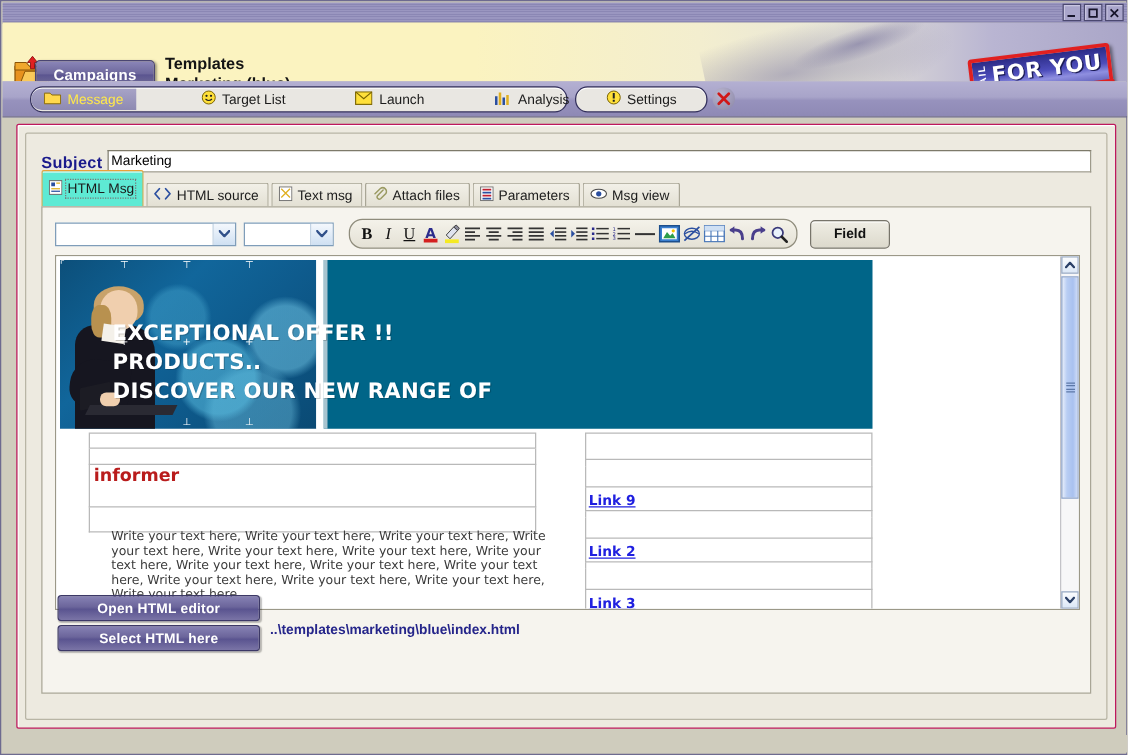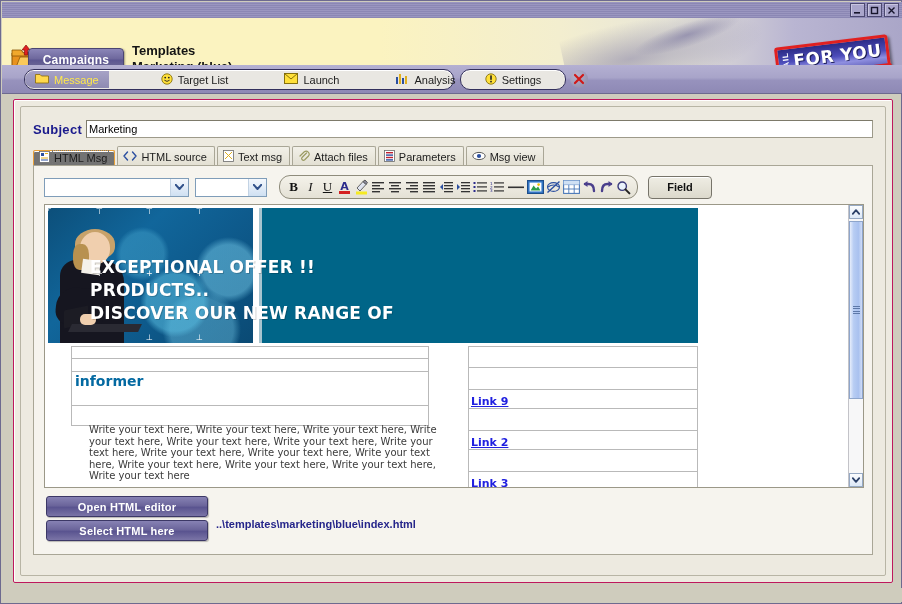--- a/index.html
+++ b/index.html
@@ -144,21 +144,21 @@
   
   .subtabs{position:absolute;left:12px;top:40px;height:19px;display:flex;align-items:flex-end;}
   .subtab{
     height:20px;display:flex;align-items:center;gap:4px;padding:0 7px 0 5px;
     font-size:11px;color:#1c1c1c;
     background:linear-gradient(to bottom,#f2f0e8,#e2dfd2);
     border:1px solid #a9a696;border-bottom:none;
     border-radius:2px 2px 0 0;margin-right:2px;box-sizing:border-box;
   }
   .subtab.active{
-    height:16px;background:#737373;border-color:#e8a13a;
+    height:30px;background:#5eead4;border-color:#e8a13a;
     border-bottom:1px solid #f6f4ee;
     box-shadow:inset 0 1px 0 #fff;
   }
   .subtab.active .stlabel{outline:1px dotted #777;outline-offset:1px;}
 
   .editor-box{
     position:absolute;left:12px;top:58px;width:840px;height:390px;
     background:#f6f4ee;border:1px solid #a9a696;box-sizing:border-box;
   }
 
@@ -231,21 +231,21 @@
     position:absolute;left:42px;top:48px;color:#fff;font-size:17px;font-weight:bold;
     line-height:23px;letter-spacing:.2px;font-family:"DejaVu Sans",sans-serif;
     text-shadow:1px 1px 0 rgba(0,0,0,.18);
   }
 
   .lcol{position:absolute;left:26px;top:141px;width:358px;}
   .cellrow{border:1px solid #b9b9b9;border-top:none;height:13px;box-sizing:border-box;}
   .cellrow.first{border-top:1px solid #b9b9b9;}
   .informer{
     border:1px solid #b9b9b9;border-top:none;height:34px;box-sizing:border-box;
-    color:#0369a1;font-size:14px;font-weight:bold;padding:1px 3px 0 3px;
+    color:#b91c1c;font-size:14px;font-weight:bold;padding:1px 3px 0 3px;
     font-family:"DejaVu Sans",sans-serif;
   }
   .bodytext{
     position:absolute;left:44px;top:219px;width:350px;
     font-size:10px;color:#3b3b3b;line-height:11.6px;
     font-family:"DejaVu Sans",sans-serif;
   }
   .rcol{position:absolute;left:423px;top:141px;width:230px;}
   .rrow{border:1px solid #b9b9b9;border-top:none;height:12px;box-sizing:border-box;}
   .rrow.first{border-top:1px solid #b9b9b9;}
@@ -744,21 +744,21 @@
                   </span>
           </div>
           <div class="sbtn bot">
             <svg width="8" height="6" viewBox="0 0 8 6">
                     <path d="M0.8 1.2 L4 4.8 L7.2 1.2" fill="none" stroke="#2b4068" stroke-width="1.8" stroke-linecap="round" stroke-linejoin="round"></path>
                   </svg>
           </div>
         </div>
       </div>
 
-      <div class="btm" style="left:12px;top:330px;">
+      <div class="btm" style="left:12px;top:310px;">
         <div class="pbtn">
           <span>Open HTML editor</span>
         </div>
         <div class="pbtn">
           <span>Select HTML here</span>
         </div>
         <div class="pathrow">..\templates\marketing\blue\index.html</div>
       </div>
 
     </div>

